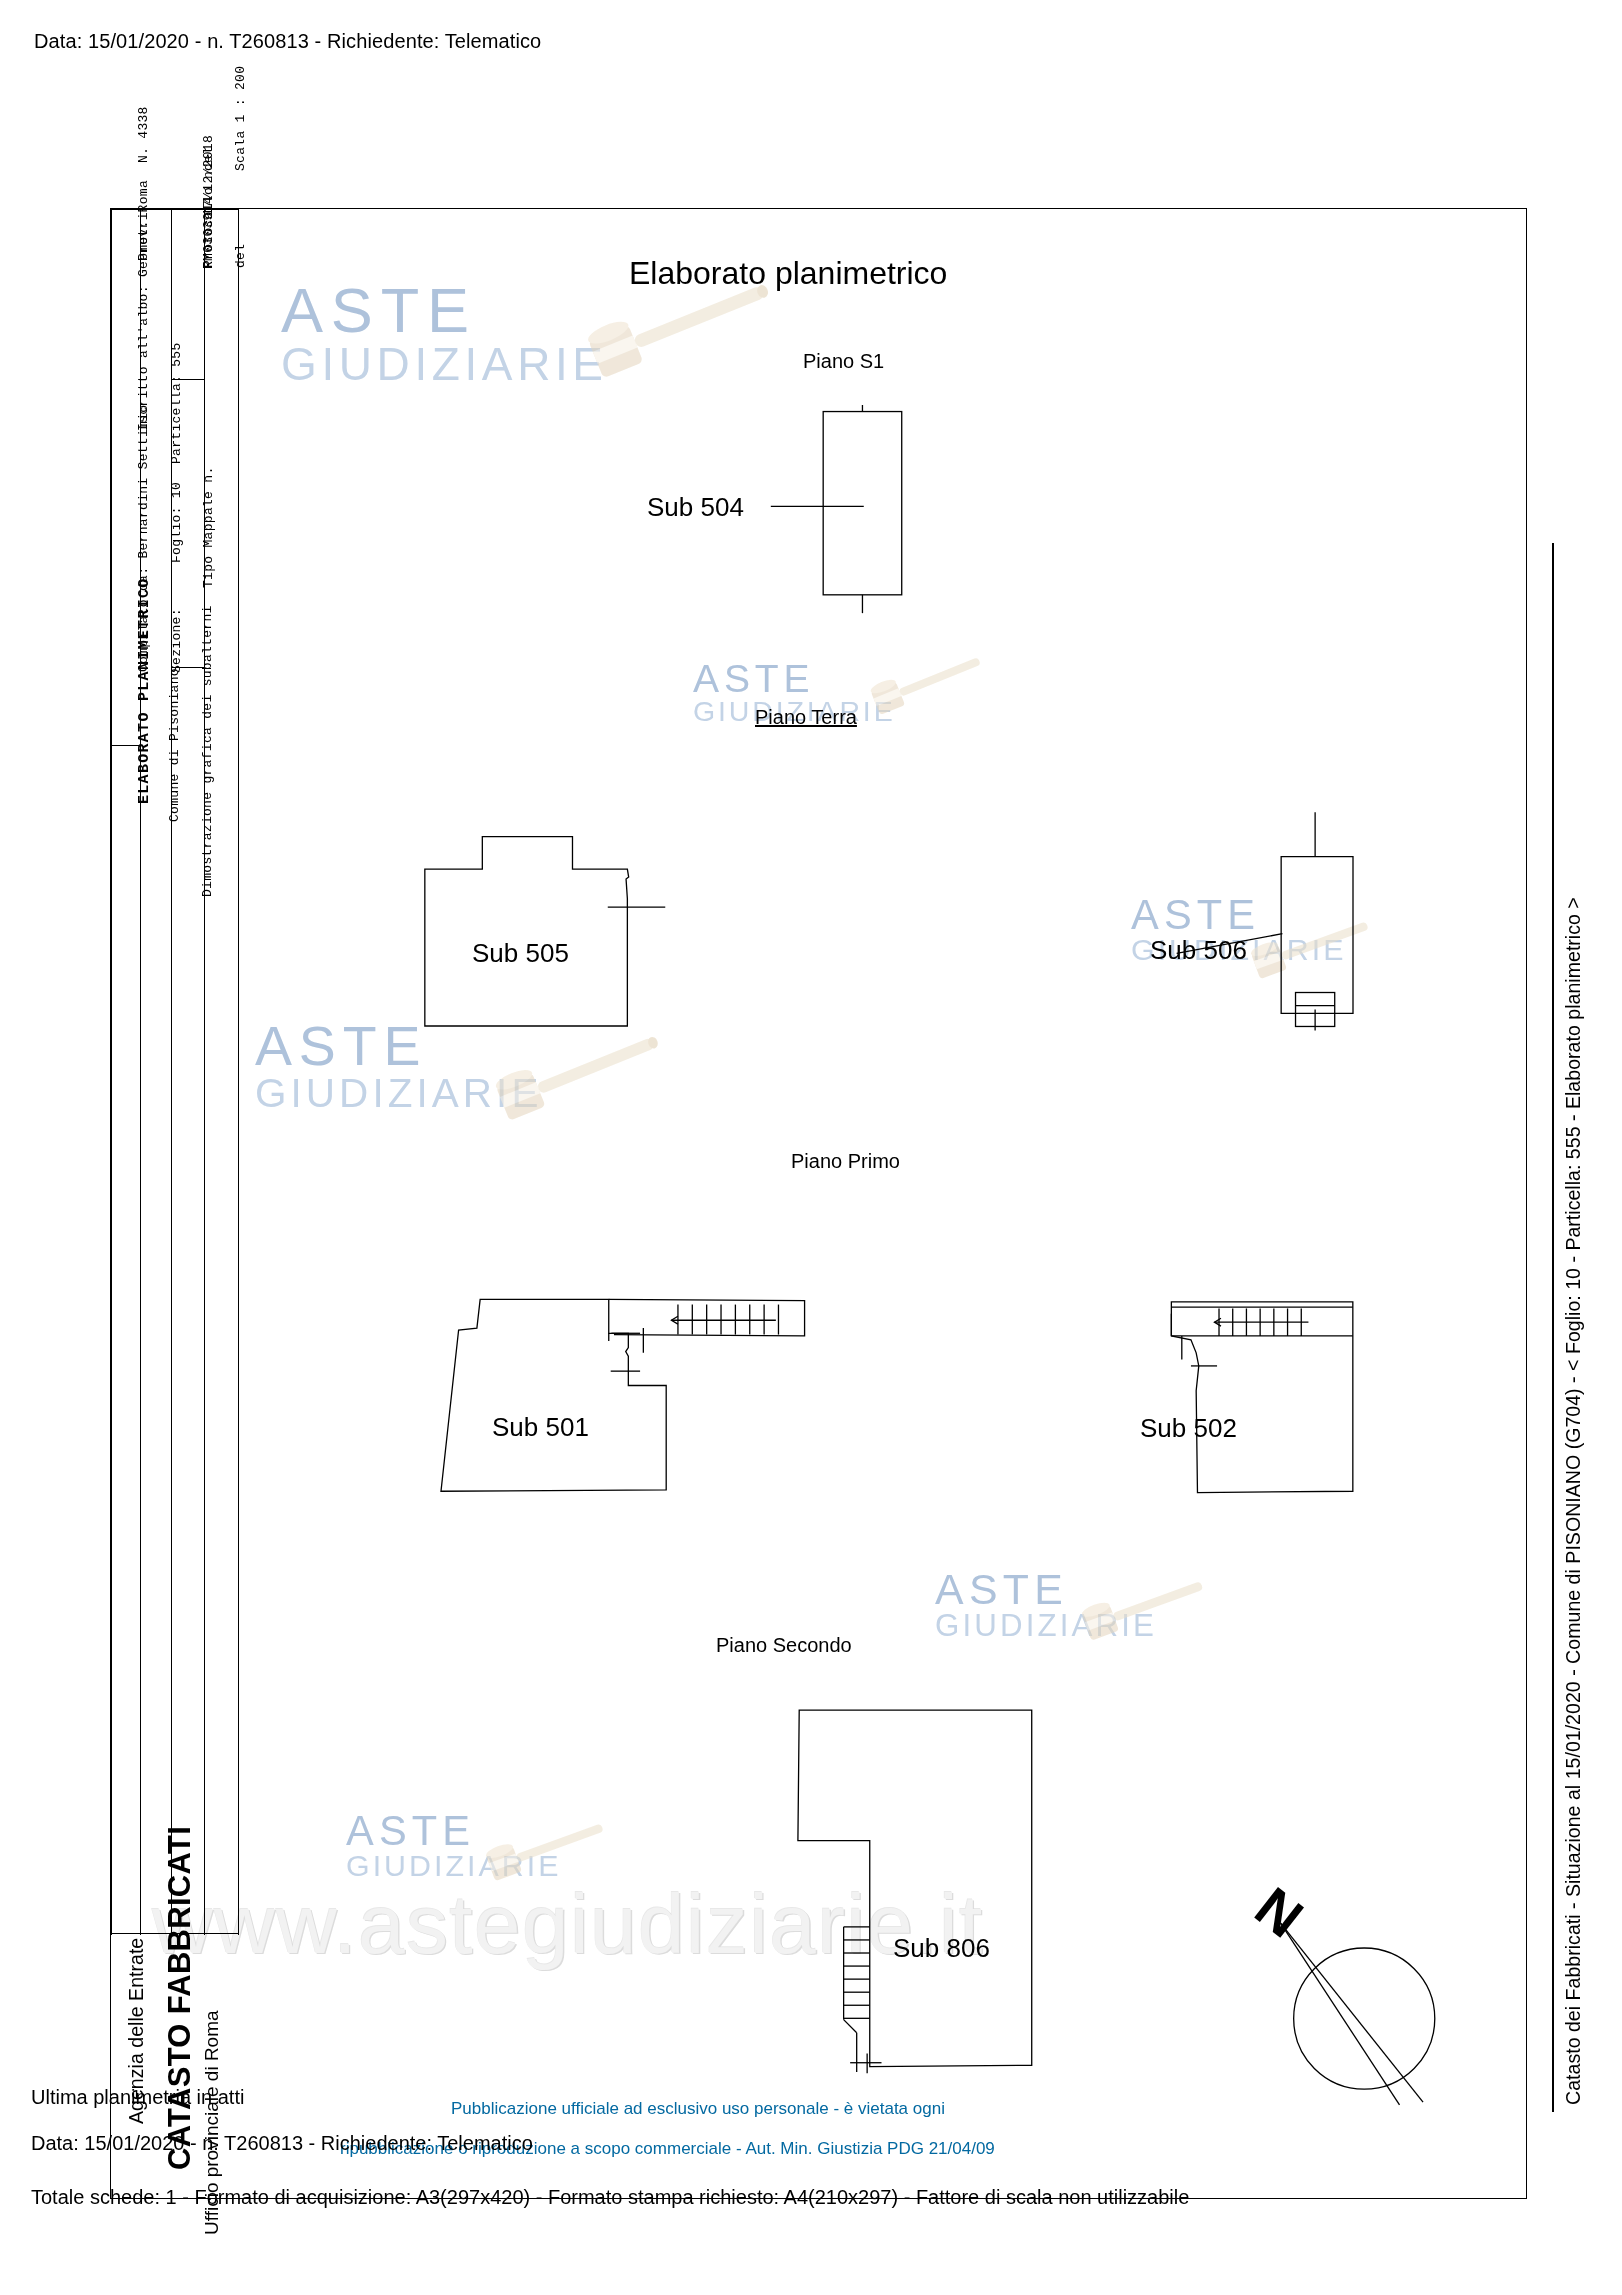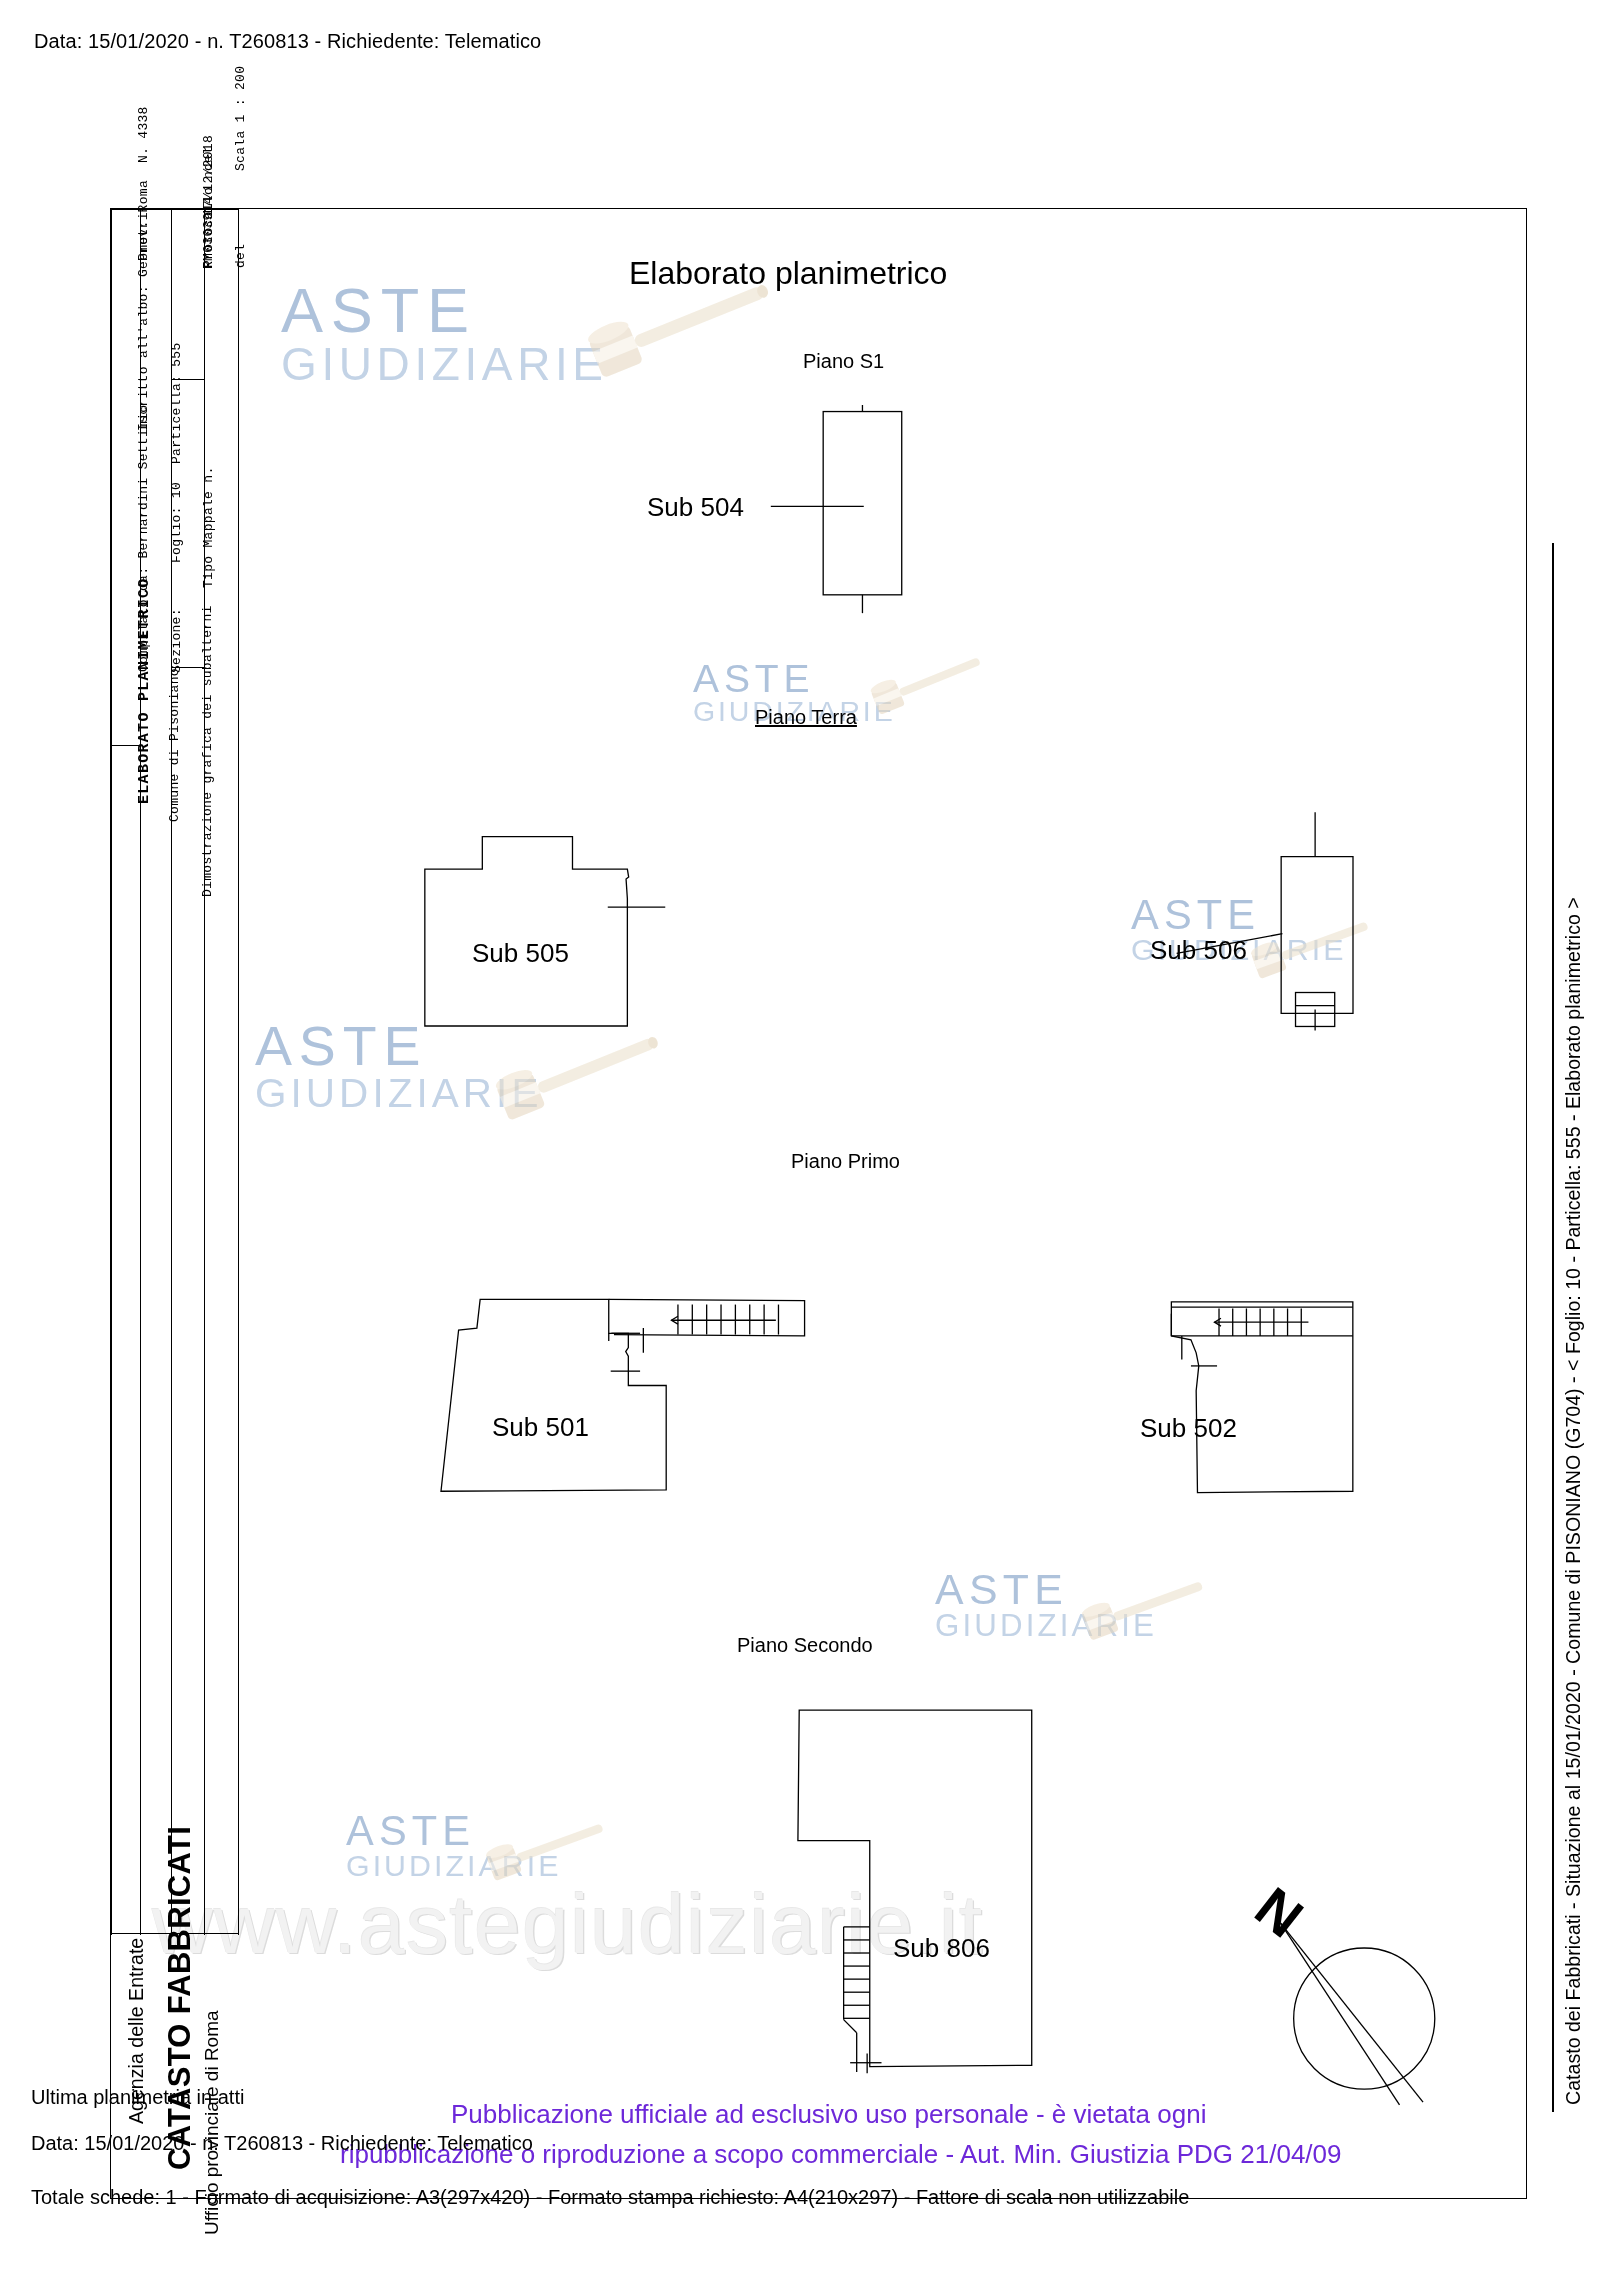--- a/index.html
+++ b/index.html
@@ -49,21 +49,21 @@
   .wm{position:absolute;pointer-events:none;}
   .wm-aste{font-size:0;line-height:0;}
   .wm-aste .l1{display:block;font-size:63px;letter-spacing:7.8px;color:#aec2db;
                font-family:"Liberation Sans",sans-serif;line-height:.95;}
   .wm-aste .l2{display:block;font-size:46px;letter-spacing:4.6px;color:#c3d3e6;
                font-family:"Liberation Sans",sans-serif;line-height:1;}
   .gavel{position:absolute;}
   #wm-url{position:absolute;left:152px;top:1876px;font-size:84px;letter-spacing:1.3px;
           color:#f2f2f2;text-shadow:1.3px 1.3px 0 #dcdcdc,-0.7px -0.7px 0 #e8e8e8;
           font-family:"Liberation Sans",sans-serif;white-space:nowrap;}
-  .wm-notice{position:absolute;color:#6d28d9;font-size:26px;white-space:nowrap;}
+  .wm-notice{position:absolute;color:#0369a1;font-size:17px;white-space:nowrap;}
 
   
   .footer-line{position:absolute;font-size:20px;white-space:nowrap;}
 
   svg{display:block;overflow:visible;}
 </style>
 </head>
 <body>
 
 <div class="abs" id="top-request-line">Data: 15/01/2020 - n. T260813 - Richiedente: Telematico</div>
@@ -193,21 +193,21 @@
 <div class="vlogo" id="logo-ufficio" style="left:201px;top:2235px;">Ufficio provinciale di Roma</div>
 
 <div class="abs" id="right-caption" style="left:1562px;top:2105px;">Catasto dei Fabbricati - Situazione al 15/01/2020 - Comune di PISONIANO (G704) - &lt; Foglio: 10 - Particella: 555 - Elaborato planimetrico &gt;</div>
 <div class="abs" style="left:1552px;top:543px;width:2px;height:1569px;background:#000;"></div>
 
 <div class="abs plan-title" style="left:629px;top:255px;">Elaborato planimetrico</div>
 
 <div class="abs floor-title" style="left:803px;top:350px;">Piano S1</div>
 <div class="abs floor-title" style="left:755px;top:706px;text-decoration:underline;">Piano Terra</div>
 <div class="abs floor-title" style="left:755px;top:1150px;margin-left:36px;">Piano Primo</div>
-<div class="abs floor-title" style="left:737px;top:1634px;">Piano  Secondo</div>
+<div class="abs floor-title" style="left:716px;top:1634px;">Piano  Secondo</div>
 
 <svg class="abs" style="left:810px;top:405px;" width="118" height="216" viewBox="0 0 180 330">
   <rect x="20" y="10" width="120" height="280" fill="none" stroke="#000" stroke-width="2"></rect>
   <line x1="80" y1="10" x2="80" y2="0" stroke="#000" stroke-width="2"></line>
   <line x1="80" y1="290" x2="80" y2="318" stroke="#000" stroke-width="2"></line>
   <line x1="-60" y1="155" x2="82" y2="155" stroke="#000" stroke-width="2"></line>
 </svg>
 <div class="abs sub-label" style="left:647px;top:492px;">Sub 504</div>
 
 <svg class="abs" style="left:418px;top:830px;" width="275" height="196" viewBox="0 0 420 300">

